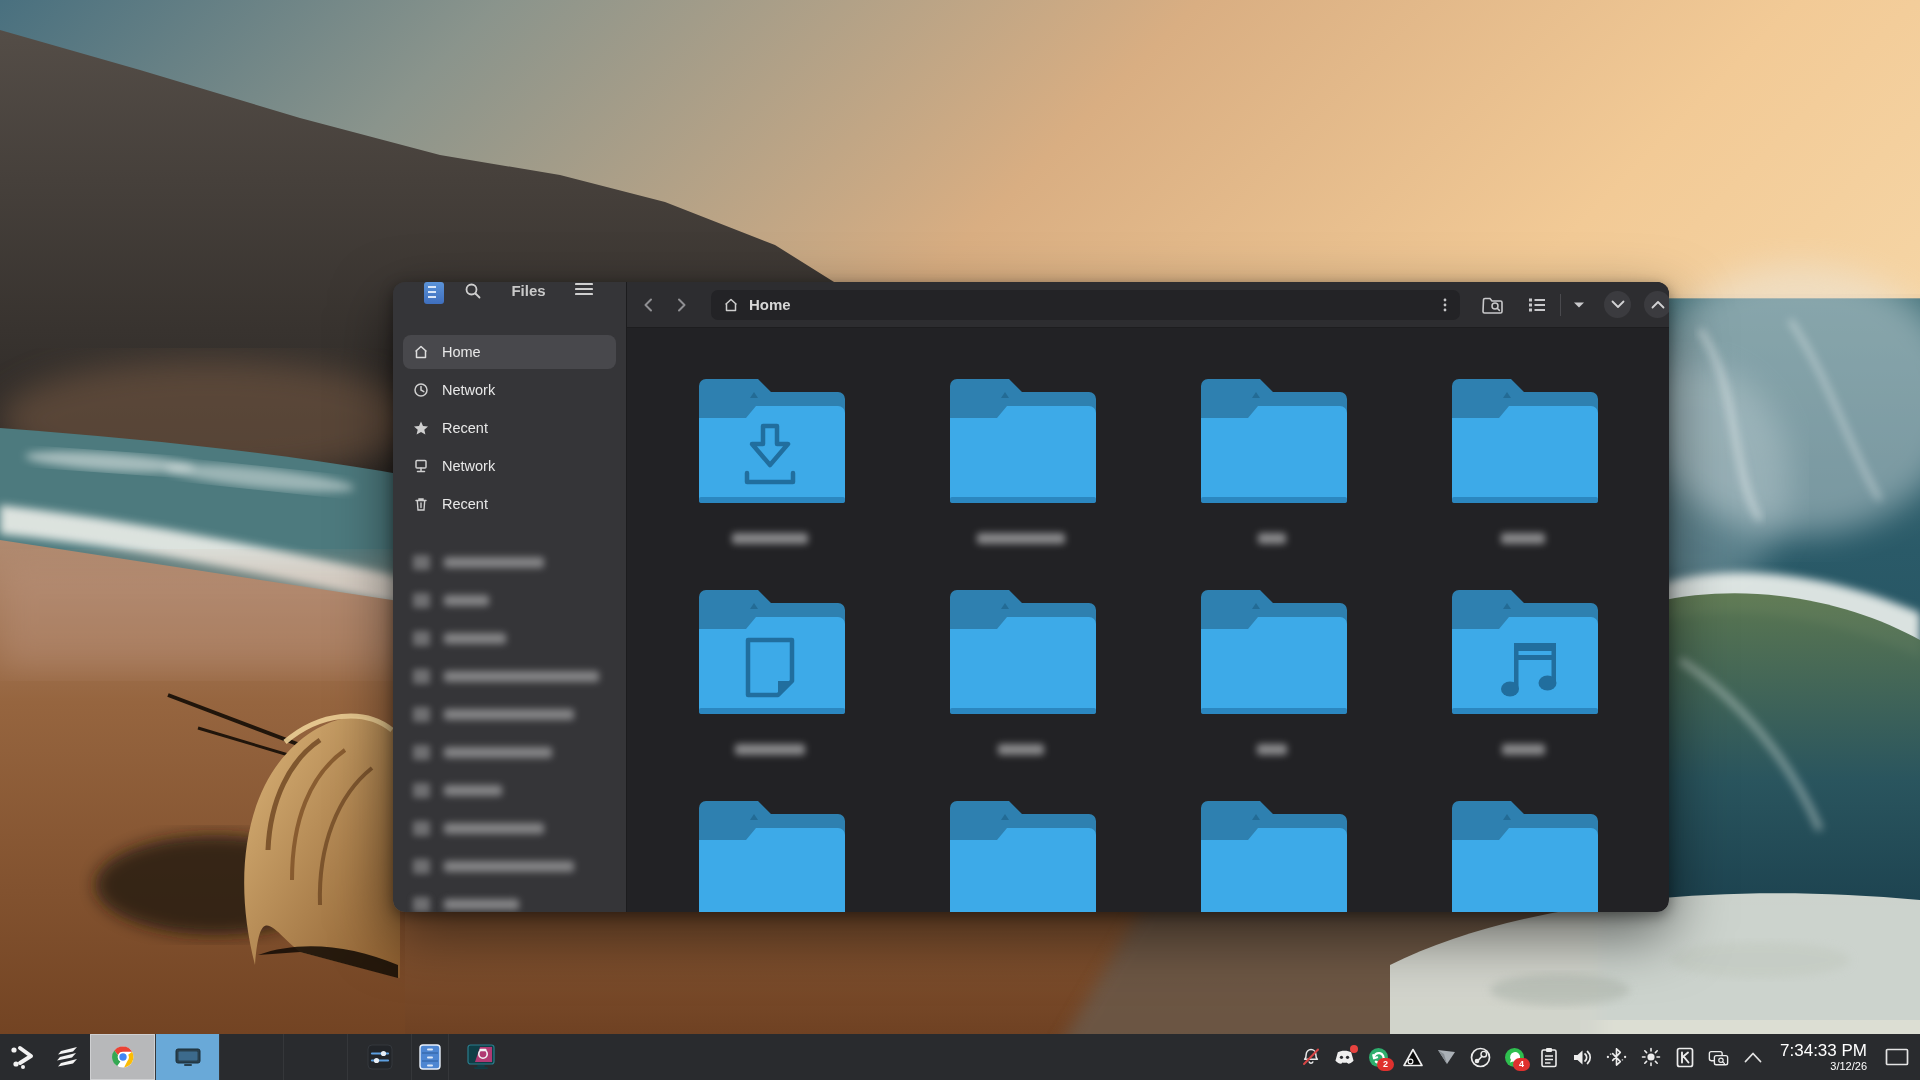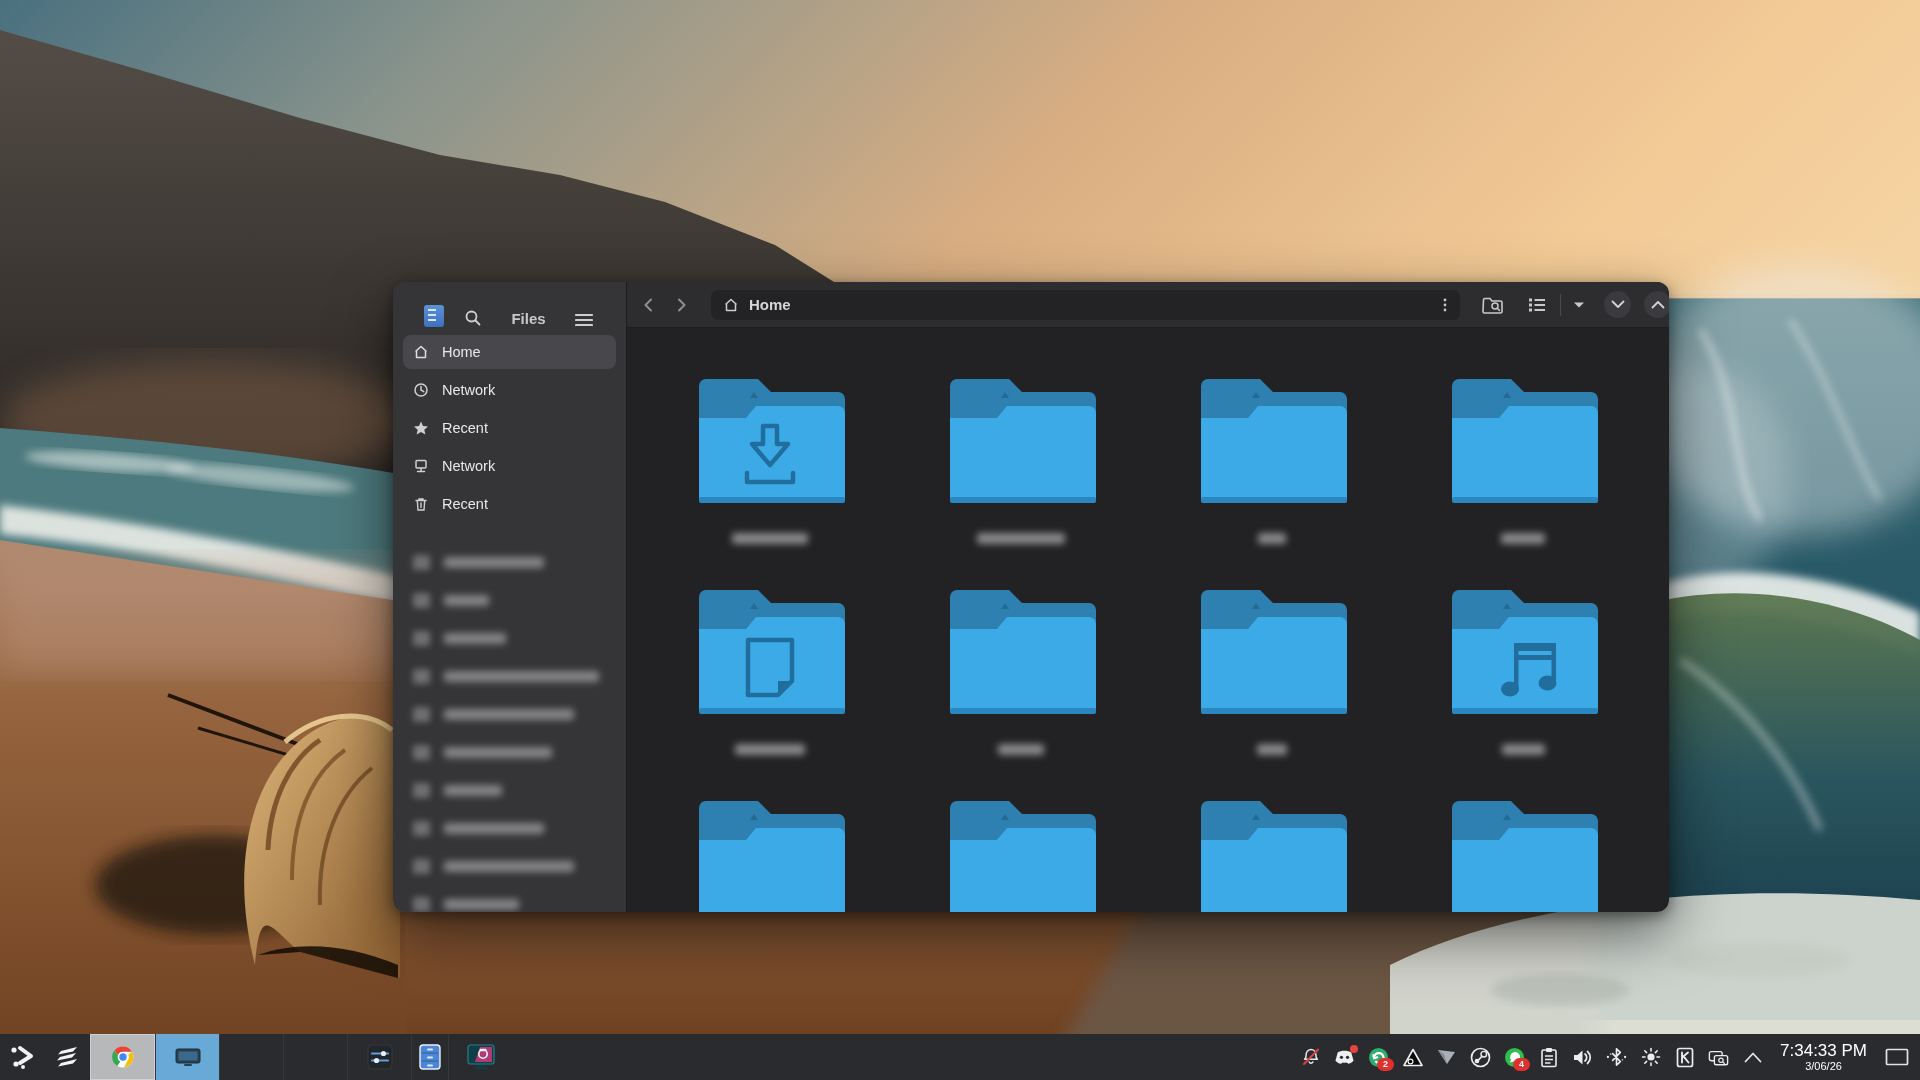--- a/index.html
+++ b/index.html
@@ -6,21 +6,21 @@
     font-family:"Liberation Sans","DejaVu Sans",sans-serif;background:#000;}
   .stage{position:relative;width:1920px;height:1080px;overflow:hidden;}
   .wallpaper{position:absolute;inset:0;z-index:0;}
 
   
   .window{position:absolute;left:393px;top:282px;width:1276px;height:630px;z-index:5;
     border-radius:12px;overflow:hidden;display:flex;
     box-shadow:0 22px 60px rgba(0,0,0,.55), 0 4px 14px rgba(0,0,0,.4);}
   .sidebar{width:233px;background:#353538;display:flex;flex-direction:column;flex:none;
     border-right:1px solid #1c1c1e;}
-  .sb-header{height:45px;display:flex;align-items:flex-end;padding:0 27px;flex:none;}
+  .sb-header{height:45px;display:flex;align-items:flex-start;padding:0 27px;flex:none;}
   .app-icon{width:20px;height:22px;border-radius:3px;margin-left:4px;
     background:linear-gradient(#5b93d8,#3f6fbe);position:relative;flex:none;}
   .app-icon:before{content:"";position:absolute;left:4px;right:8px;top:4px;height:2px;background:#d9e6f8;box-shadow:0 5px 0 #d9e6f8,0 10px 0 #d9e6f8;}
   .sb-search{margin-left:20px;flex:none;}
   .sb-title{flex:1;text-align:center;font-weight:bold;font-size:15px;color:#c9c9c9;}
   .hamburger{flex:none;margin-right:6px;}
   .nav{padding:8px 10px 0 10px;}
   .nav-item{height:34px;margin-bottom:4px;border-radius:8px;display:flex;align-items:center;
     padding:0 10px;color:#e8e8e8;font-size:14.5px;gap:13px;}
   .nav-item.sel{background:#48484c;}
@@ -55,21 +55,21 @@
   .slot{width:63px;display:flex;align-items:center;justify-content:center;border-left:1px solid #35373a;}
   .slot.light{background:#b7b8ba;border:1px solid #cfd0d2;}
   .slot.blue{background:#69a9d8;}
   .slot.narrow{width:36px;}
   .tb-right{margin-left:auto;display:flex;align-items:center;gap:13px;padding-right:10px;}
   .tray-ic{position:relative;width:21px;height:21px;display:flex;align-items:center;justify-content:center;flex:none;}
   .badge{position:absolute;right:-5px;bottom:-3px;min-width:13px;height:13px;border-radius:7px;
     background:#df312e;color:#fff;font-size:9px;font-weight:bold;display:flex;align-items:center;
     justify-content:center;padding:0 2px;}
   .reddot{position:absolute;right:-3px;top:-2px;width:8px;height:8px;border-radius:50%;background:#e8433f;}
-  .clock{color:#fff;text-align:center;line-height:1.1;margin:12px 4px;}
+  .clock{color:#fff;text-align:right;line-height:1.1;margin:12px 4px;}
   .clock .t{font-size:17px;}
   .clock .d{font-size:11px;}
 </style>
 </head>
 <body>
 
 <div class="stage">
 
   <svg class="wallpaper" viewBox="0 0 1920 1080" preserveAspectRatio="none">
     <defs>
@@ -601,21 +601,21 @@
           <path d="M16,14.3 L18,16" stroke="#ececec" stroke-width="1.3" stroke-linecap="round"></path>
         </svg>
       </div>
       <div class="tray-ic">
         <svg width="18" height="11" viewBox="0 0 18 11">
           <path d="M1.5,9.5 L9,1.5 L16.5,9.5" fill="none" stroke="#e4e4e4" stroke-width="1.8" stroke-linecap="round" stroke-linejoin="round"></path>
         </svg>
       </div>
       <div class="clock">
         <div class="t">7:34:33 PM</div>
-        <div class="d">3/06/26</div>
+        <div class="d">3/12/26</div>
       </div>
       <div class="tray-ic" style="width:26px">
         <svg width="24" height="18" viewBox="0 0 24 18">
           <rect x="1.5" y="1.5" width="21" height="15" rx="1" fill="none" stroke="#e4e4e4" stroke-width="1.7"></rect>
         </svg>
       </div>
     </div>
   </div>
 </div>
 

